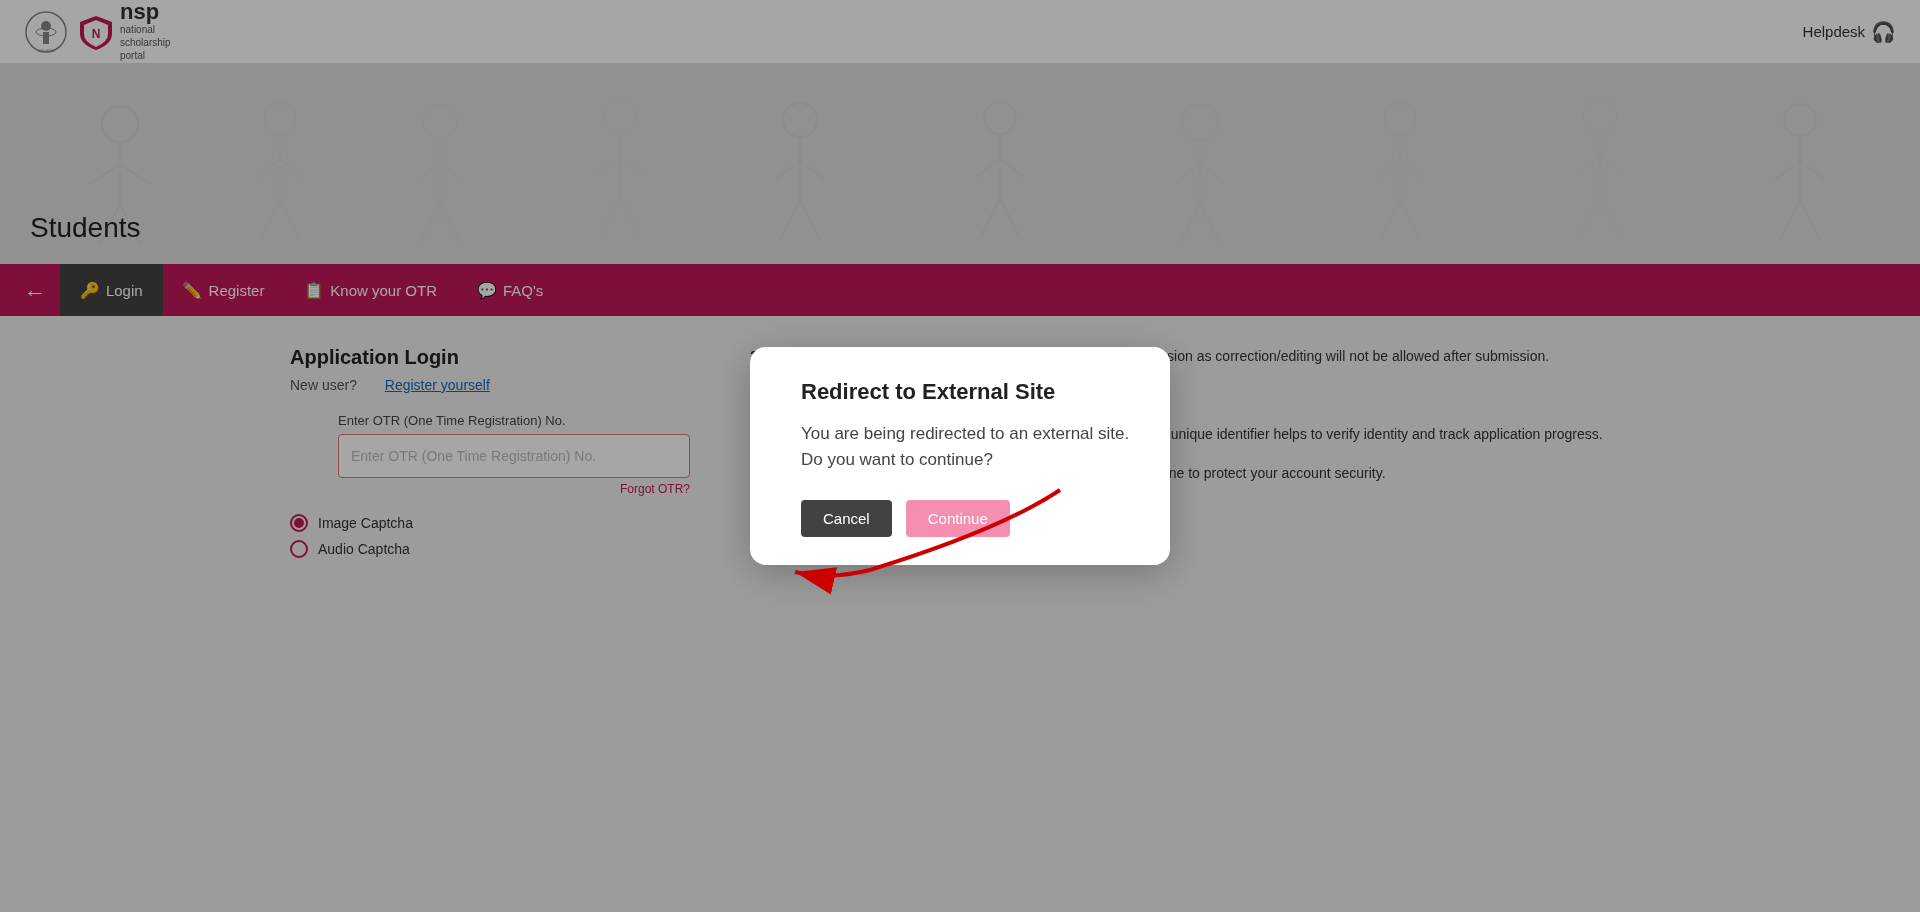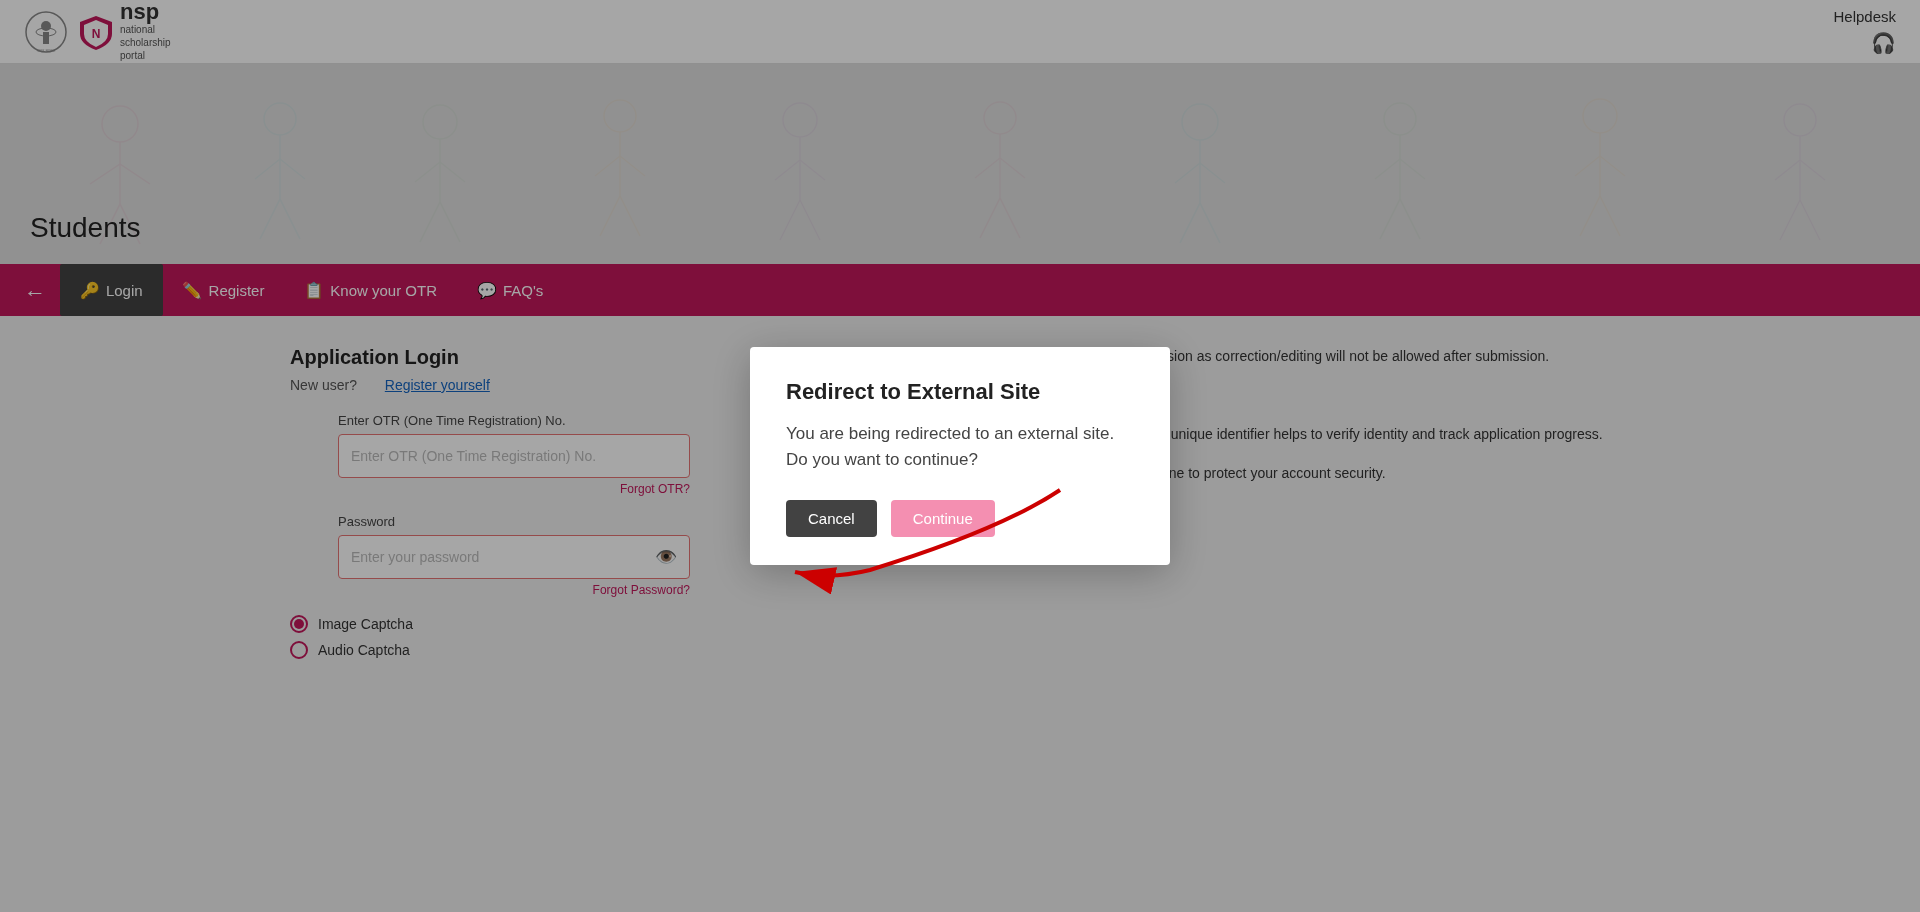--- a/index.html
+++ b/index.html
@@ -45,26 +45,25 @@
       color: #333;
       line-height: 1;
     }
     .nsp-subtitle {
       font-size: 10px;
       color: #555;
       line-height: 1.3;
     }
     .helpdesk {
       display: flex;
-      align-items: flex-end;
+      align-items: center;
       gap: 6px;
       font-size: 15px;
       color: #333;
       cursor: pointer;
-      flex-direction: column;
     }
     .helpdesk-icon {
       font-size: 20px;
     }
 
     
     .hero {
       background: #e8e8e8;
       height: 200px;
       position: relative;
@@ -251,22 +250,22 @@
       background: rgba(0,0,0,0.35);
       z-index: 100;
       display: flex;
       align-items: center;
       justify-content: center;
     }
 
     
     .modal {
       background: #fff;
-      border-radius: 4px;
-      padding: 32px 36px 28px 36px;
+      border-radius: 16px;
+      padding: 32px 36px 28px 51px;
       width: 420px;
       max-width: 95vw;
       position: relative;
       box-shadow: 0 8px 40px rgba(0,0,0,0.25);
       z-index: 101;
     }
     .modal-title {
       font-size: 22px;
       font-weight: 700;
       color: #222;
@@ -476,28 +475,20 @@
     </p>
 
     <div class="form-group">
       <label class="form-label">Enter OTR (One Time Registration) No.</label>
       <div class="form-input-wrap">
         <input type="text" class="form-input" placeholder="Enter OTR (One Time Registration) No." style="">
       </div>
       <div class="forgot-link">Forgot OTR?</div>
     </div>
 
-    <div class="form-group">
-      <label class="form-label">Password</label>
-      <div class="form-input-wrap">
-        <input type="password" class="form-input" placeholder="Enter your password" style="">
-        <span class="input-icon">👁️</span>
-      </div>
-      <div class="forgot-link">Forgot Password?</div>
-    </div>
 
     <div class="captcha-options">
       <div class="captcha-option">
         <div class="radio-circle selected"></div>
         <span>Image Captcha</span>
       </div>
       <div class="captcha-option">
         <div class="radio-circle"></div>
         <span>Audio Captcha</span>
       </div>

